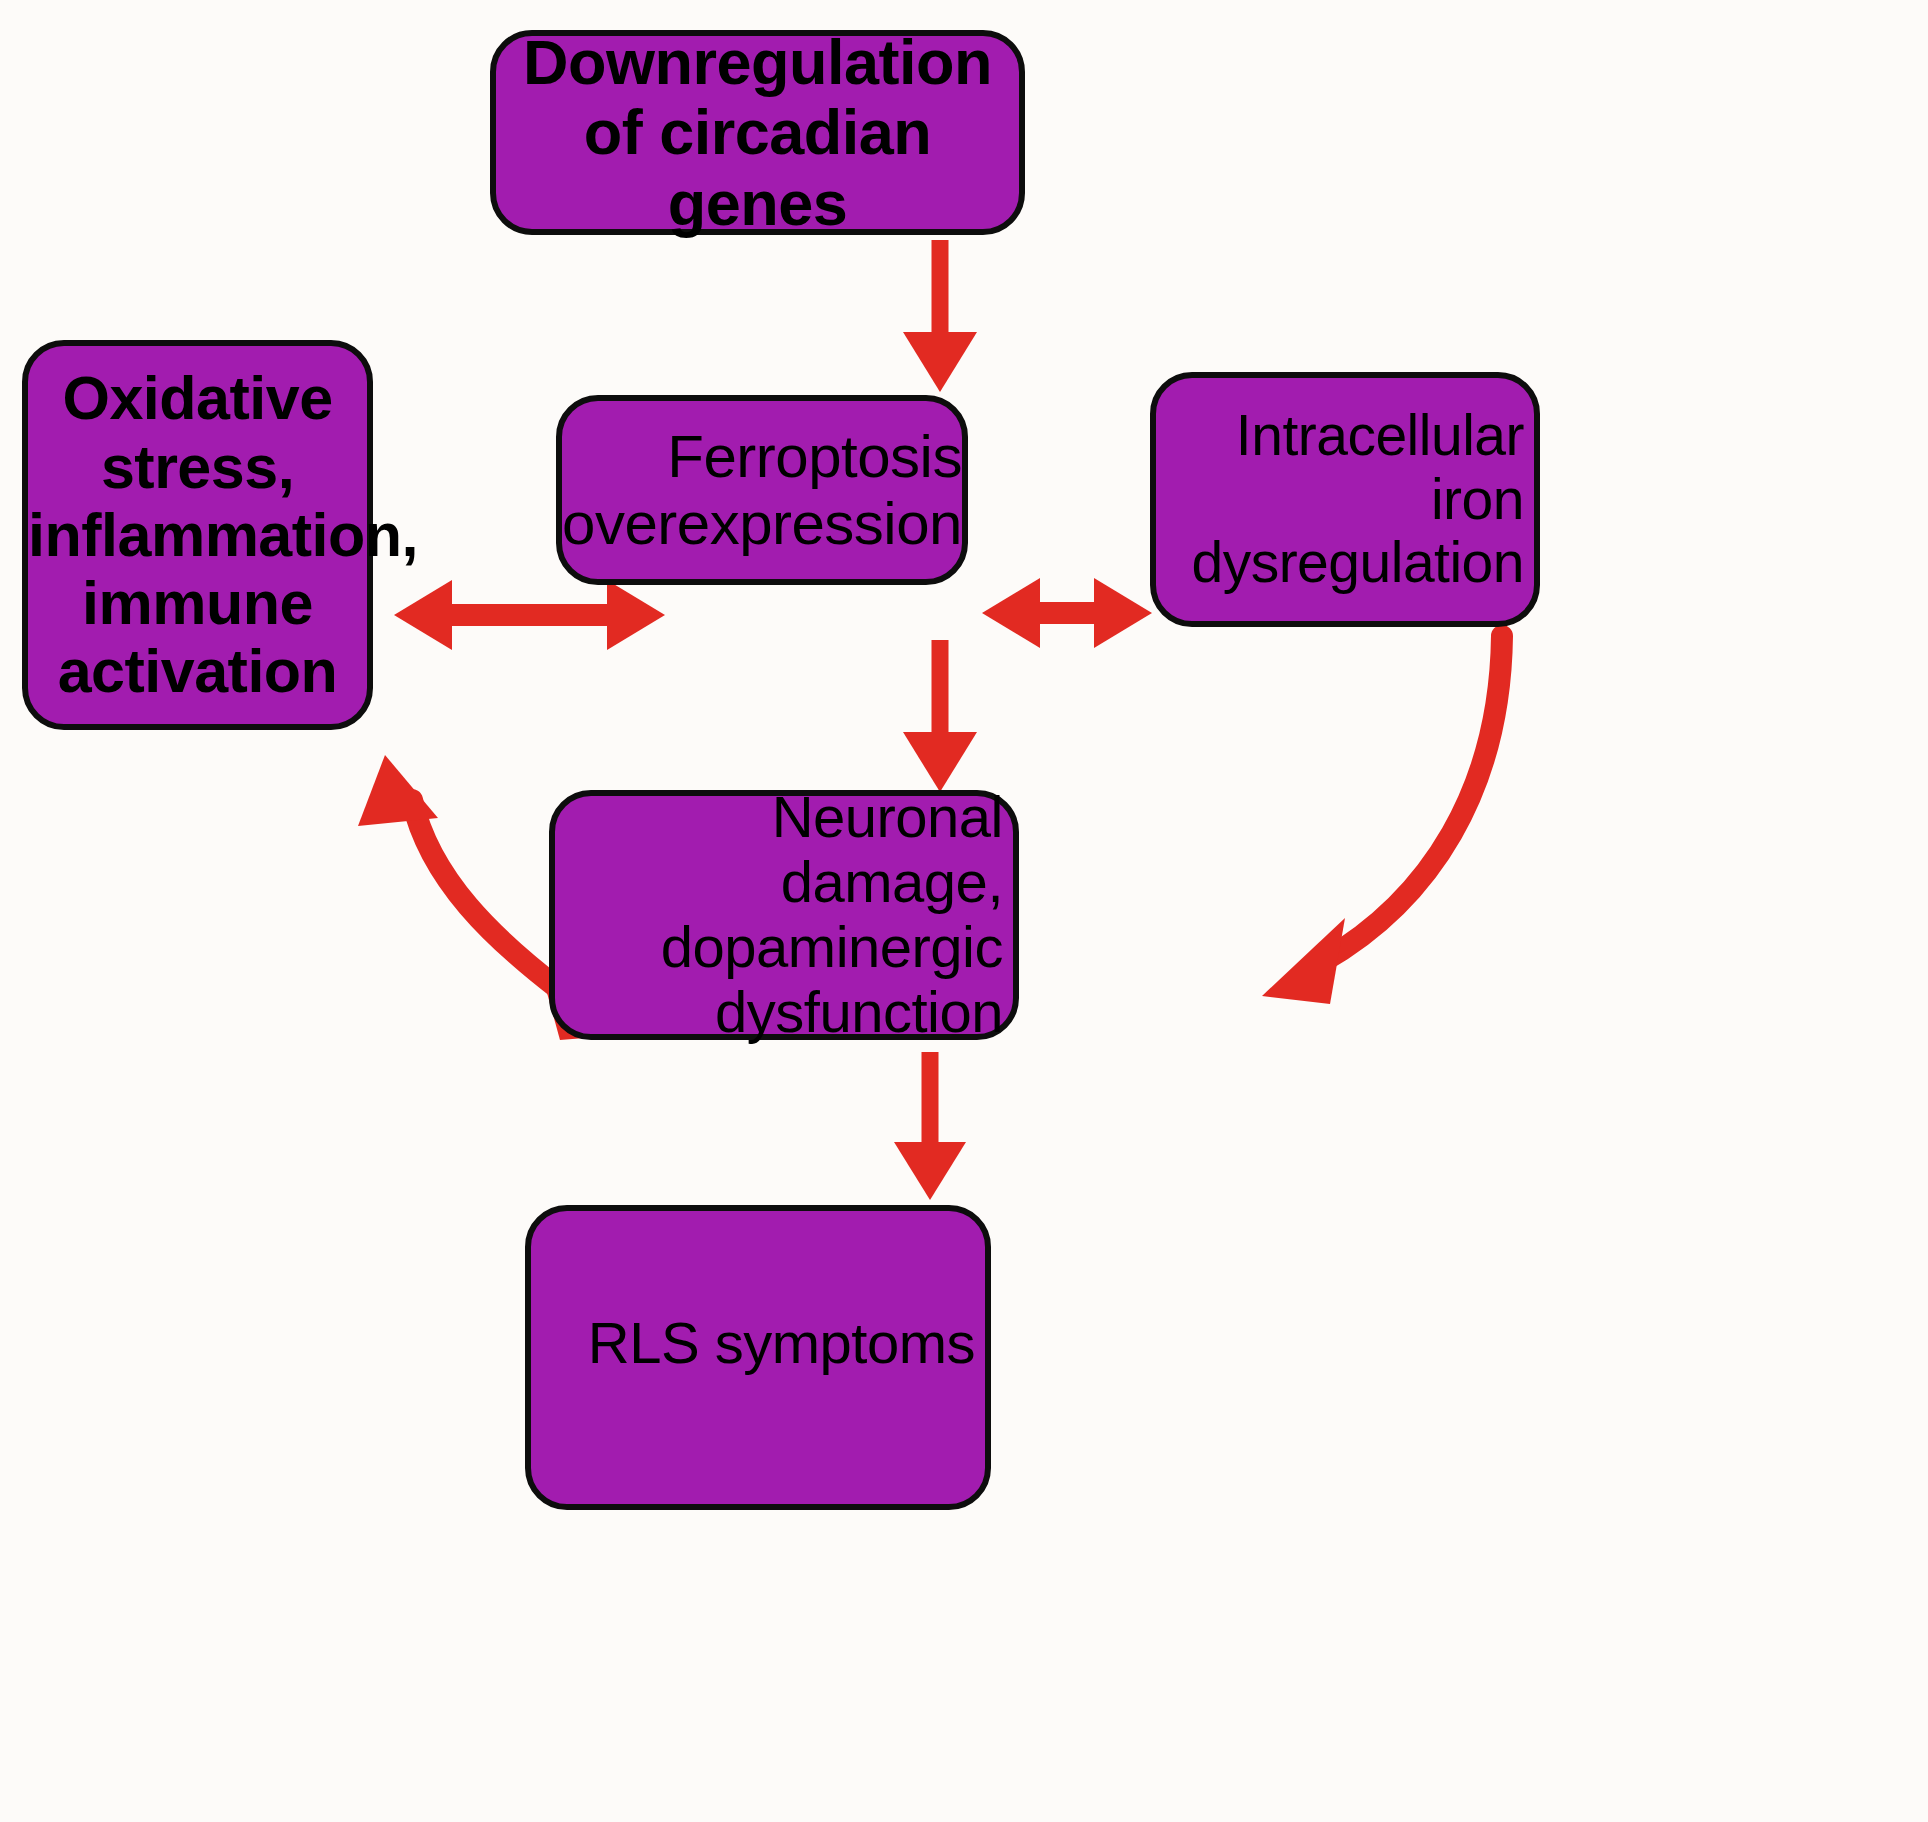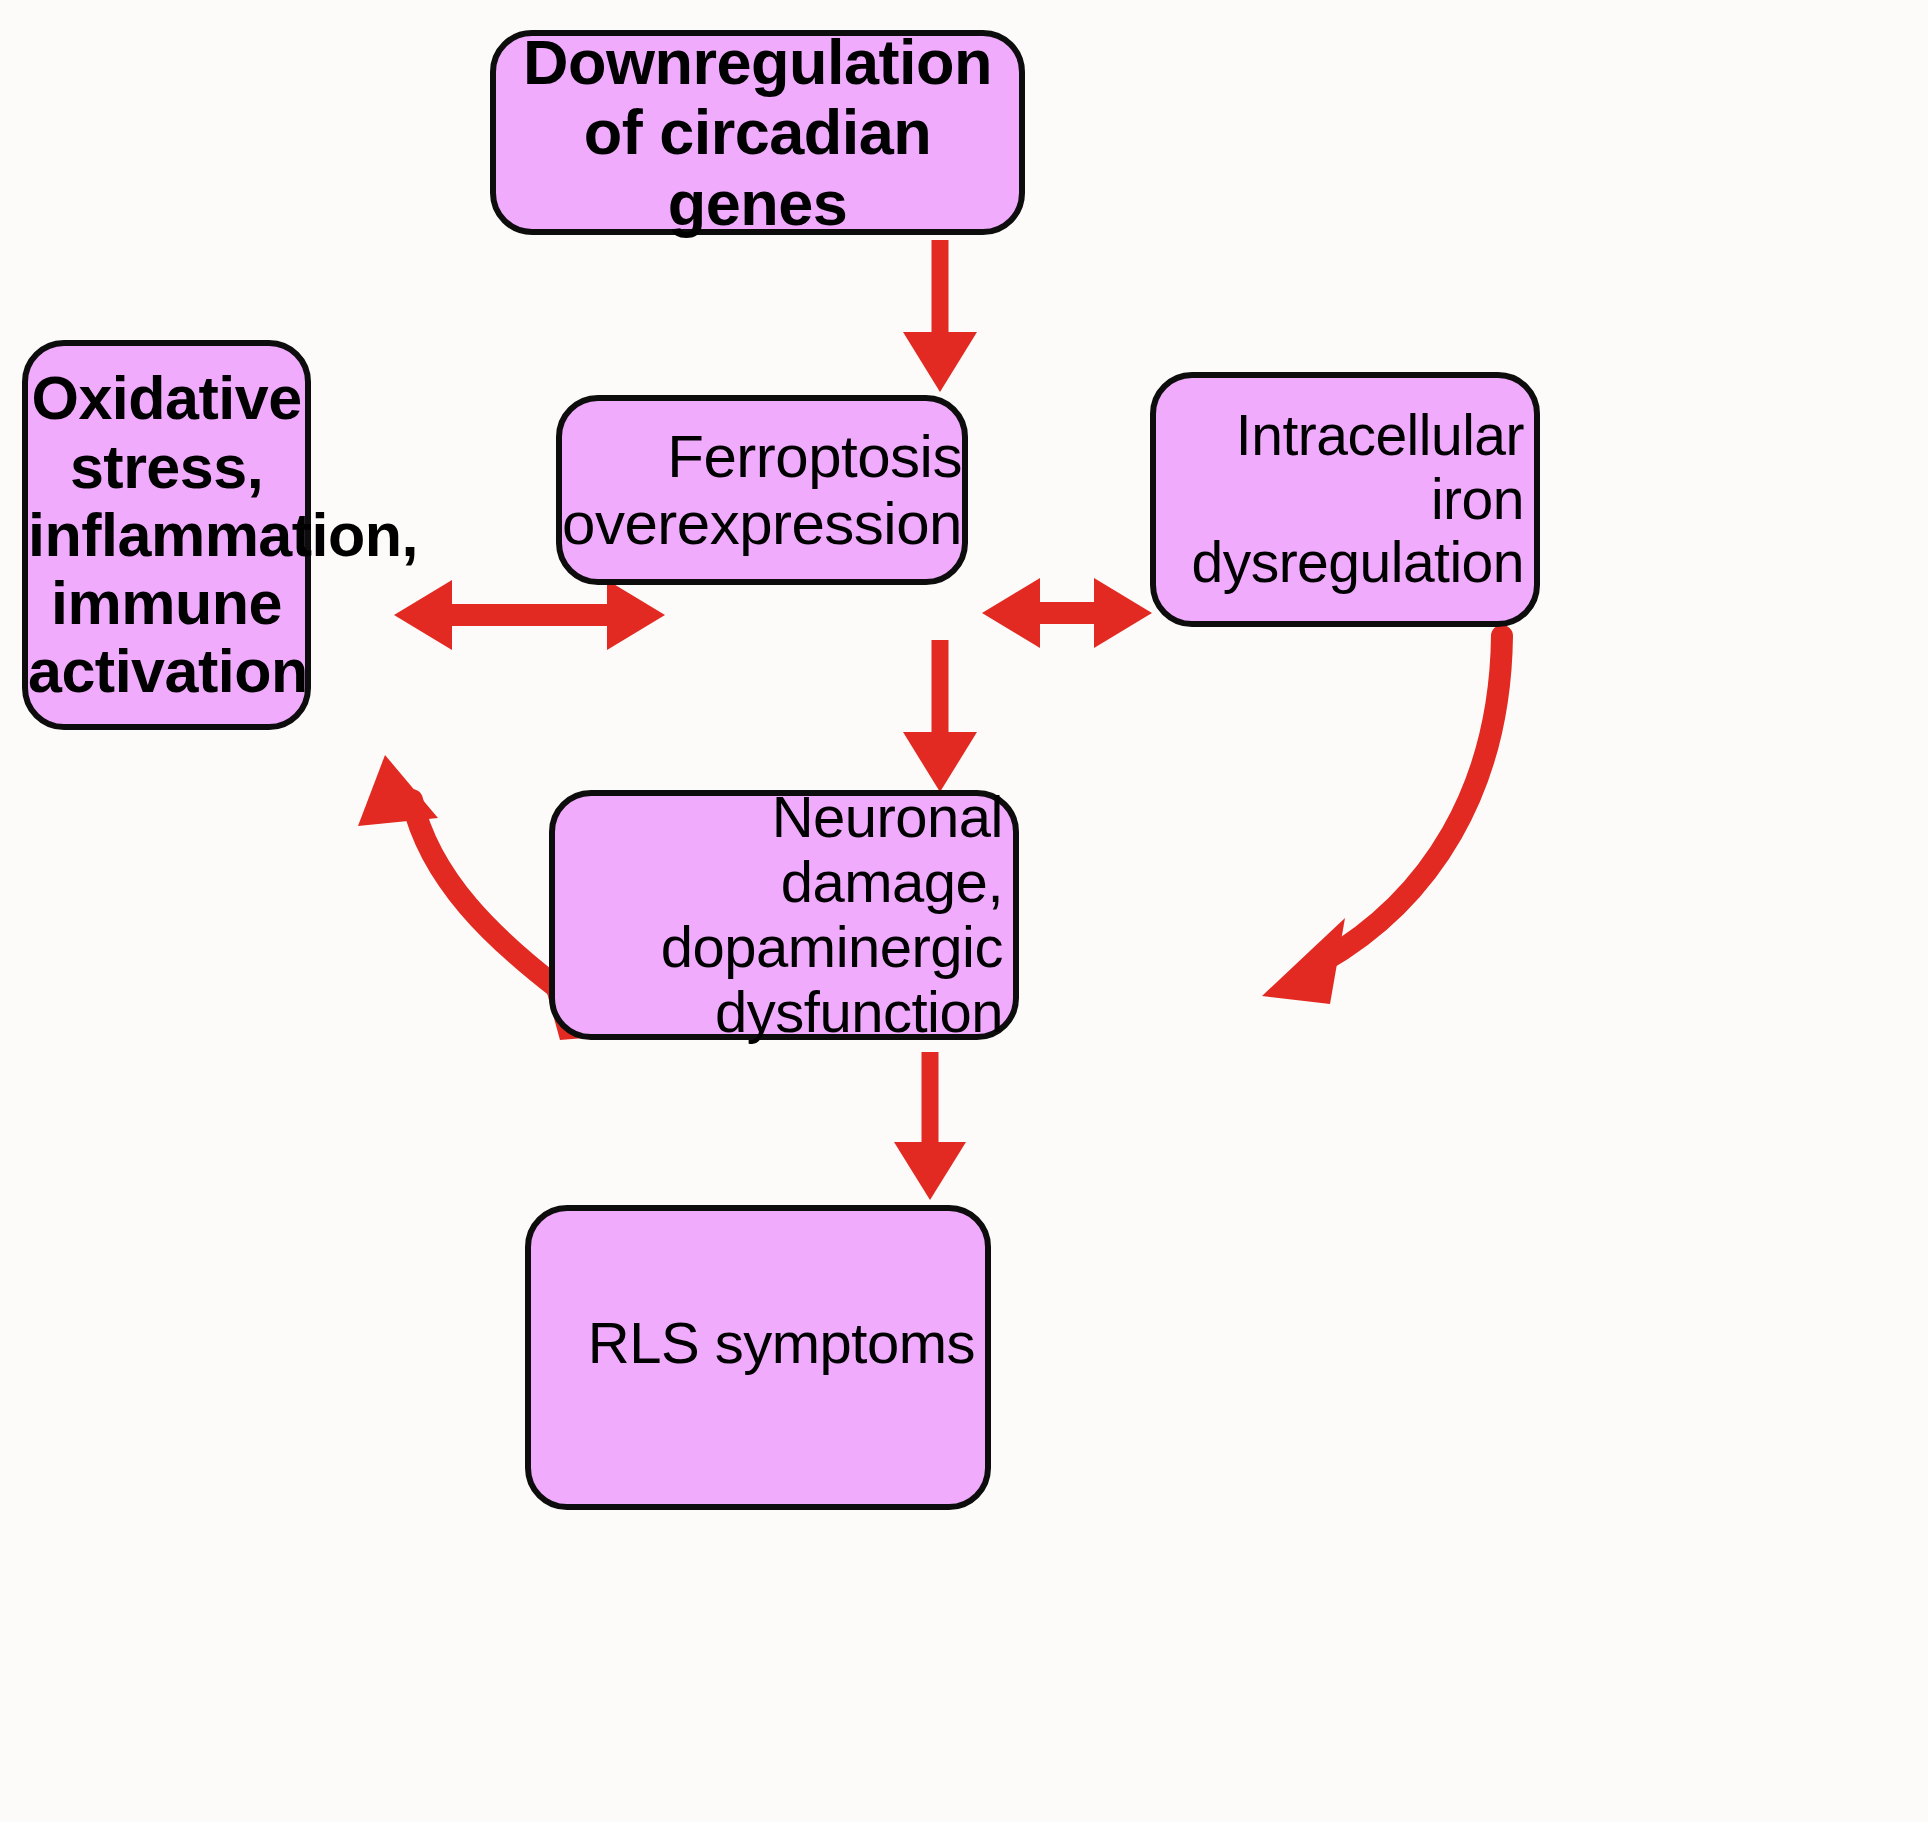--- a/index.html
+++ b/index.html
@@ -18,42 +18,42 @@
   #flow-svg {
     position: absolute;
     left: 0;
     top: 0;
     width: 1928px;
     height: 1822px;
   }
   .node-box {
     position: absolute;
     box-sizing: border-box;
-    background: #f0abfc;
+    background: #a21caf;
     border: 6px solid #0d0d0d;
     border-radius: 42px;
     display: flex;
     align-items: center;
     justify-content: center;
     text-align: center;
     color: #000000;
     line-height: 1.12;
     letter-spacing: -0.5px;
   }
   .node-box .node-text { display: block; width: 100%; padding: 0 10px; }
   .bold { font-weight: 700; }
   .reg  { font-weight: 400; text-align: right; }
 
   
   #node-downregulation {
     left: 490px;  top: 30px;   width: 535px; height: 205px;
     font-size: 63px;
   }
   #node-oxidative {
-    left: 22px;   top: 340px;  width: 289px; height: 390px;
+    left: 22px;   top: 340px;  width: 351px; height: 390px;
     font-size: 61px;
   }
   #node-ferroptosis {
     left: 556px;  top: 395px;  width: 412px; height: 190px;
     font-size: 60px;
   }
   #node-iron {
     left: 1150px; top: 372px;  width: 390px; height: 255px;
     font-size: 57px;
   }

